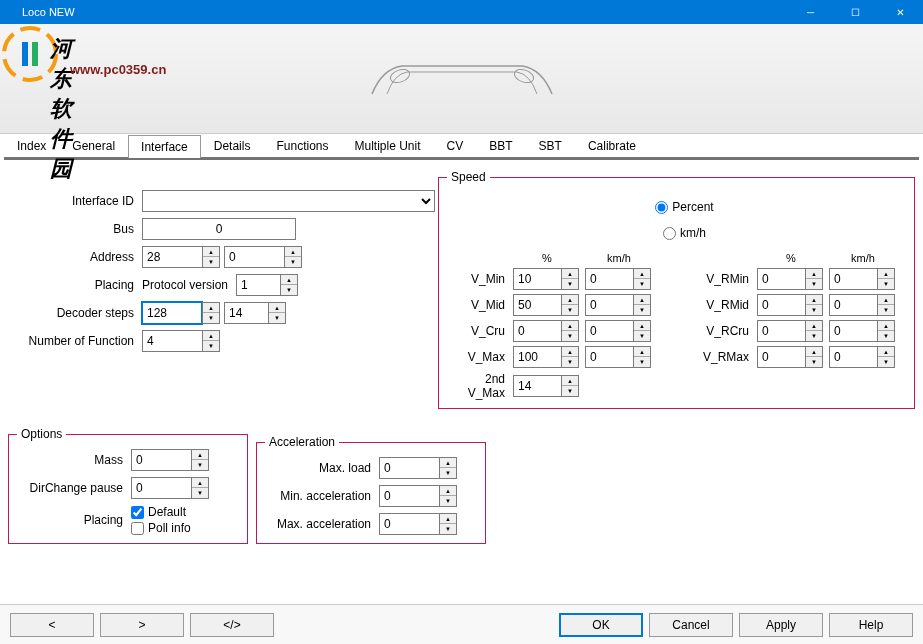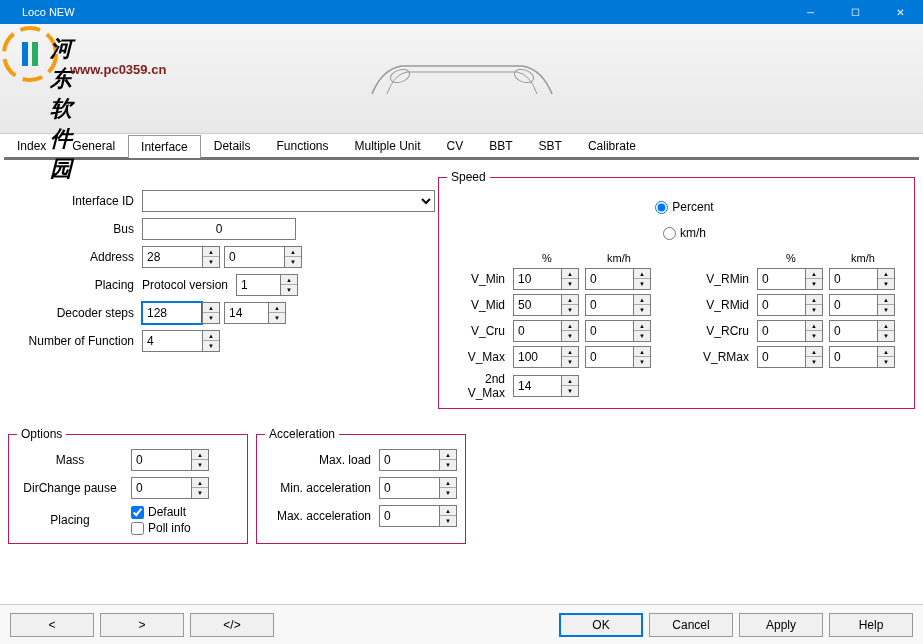--- a/index.html
+++ b/index.html
@@ -45,24 +45,24 @@
     .speed-radios { display: flex; gap: 12px; margin: 8px 0 12px 16px; align-items: center; flex-direction: column; }
     .speed-radios label { display: flex; align-items: center; gap: 4px; }
     
     .speed-grid { display: grid; grid-template-columns: 62px 68px 68px 30px 62px 68px 68px; gap: 4px 4px; align-items: center; }
     .speed-grid .hdr { text-align: center; font-size: 11px; }
     .speed-grid .lbl { text-align: right; padding-right: 4px; }
     .speed-grid .spinner input { width: 48px; }
     
     .lower-row { display: flex; gap: 8px; padding: 0 8px; }
     .options-box { width: 240px; }
-    .accel-box { width: 210px; }
+    .accel-box { width: 230px; margin-top: 8px; }
     
     .opt-grid { display: grid; grid-template-columns: 110px 1fr; gap: 6px 4px; align-items: center; }
-    .opt-grid label { text-align: center; padding-right: 4px; }
+    .opt-grid label { text-align: right; padding-right: 4px; }
     .opt-checks { grid-column: 2; display: flex; flex-direction: column; gap: 2px; }
     .chk { display: flex; align-items: center; gap: 4px; }
     
     .accel-grid { display: grid; grid-template-columns: 110px 1fr; gap: 6px 4px; align-items: center; }
     .accel-grid label { text-align: right; padding-right: 4px; }
     .accel-check { display: flex; align-items: center; gap: 4px; margin-bottom: 8px; }
     
     .footer { position: absolute; bottom: 0; left: 0; right: 0; height: 40px; border-top: 1px solid #ccc; display: flex; justify-content: space-between; align-items: center; padding: 0 10px; background: #f8f8f8; }
     .footer-left, .footer-right { display: flex; gap: 6px; }
     .footer-btn { min-width: 84px; height: 24px; border: 1px solid #999; background: #f0f0f0; cursor: pointer; }

